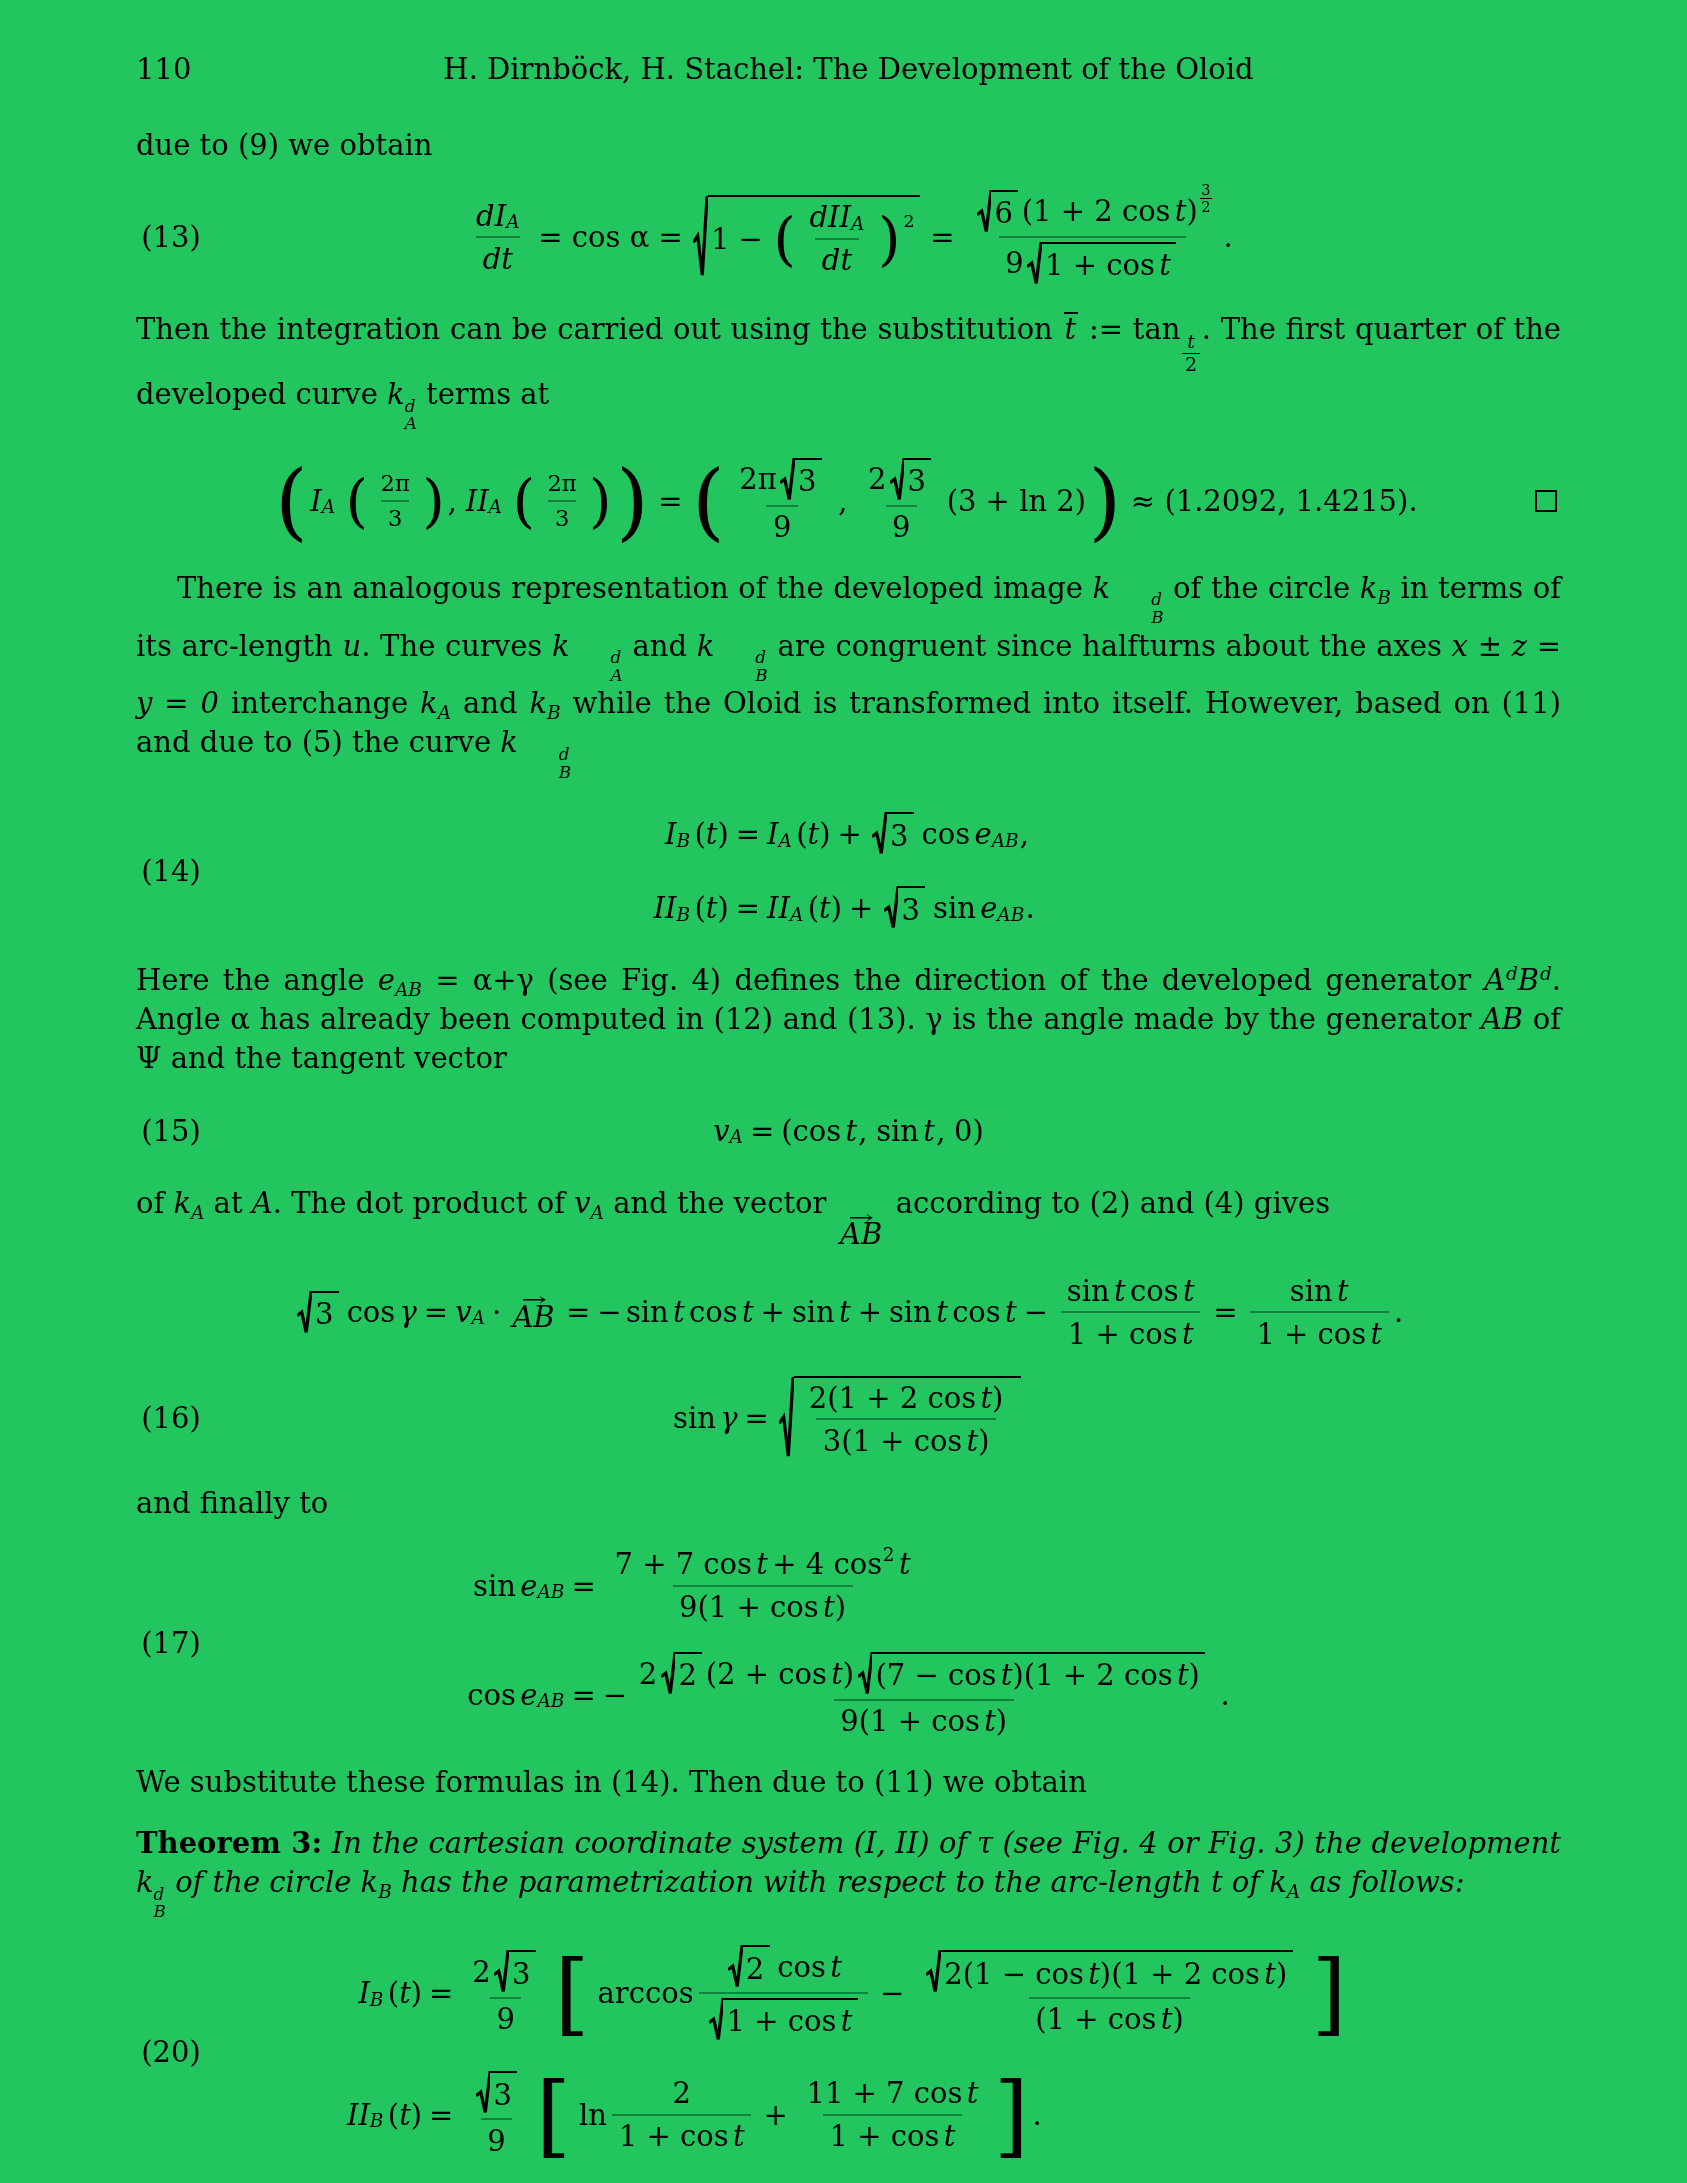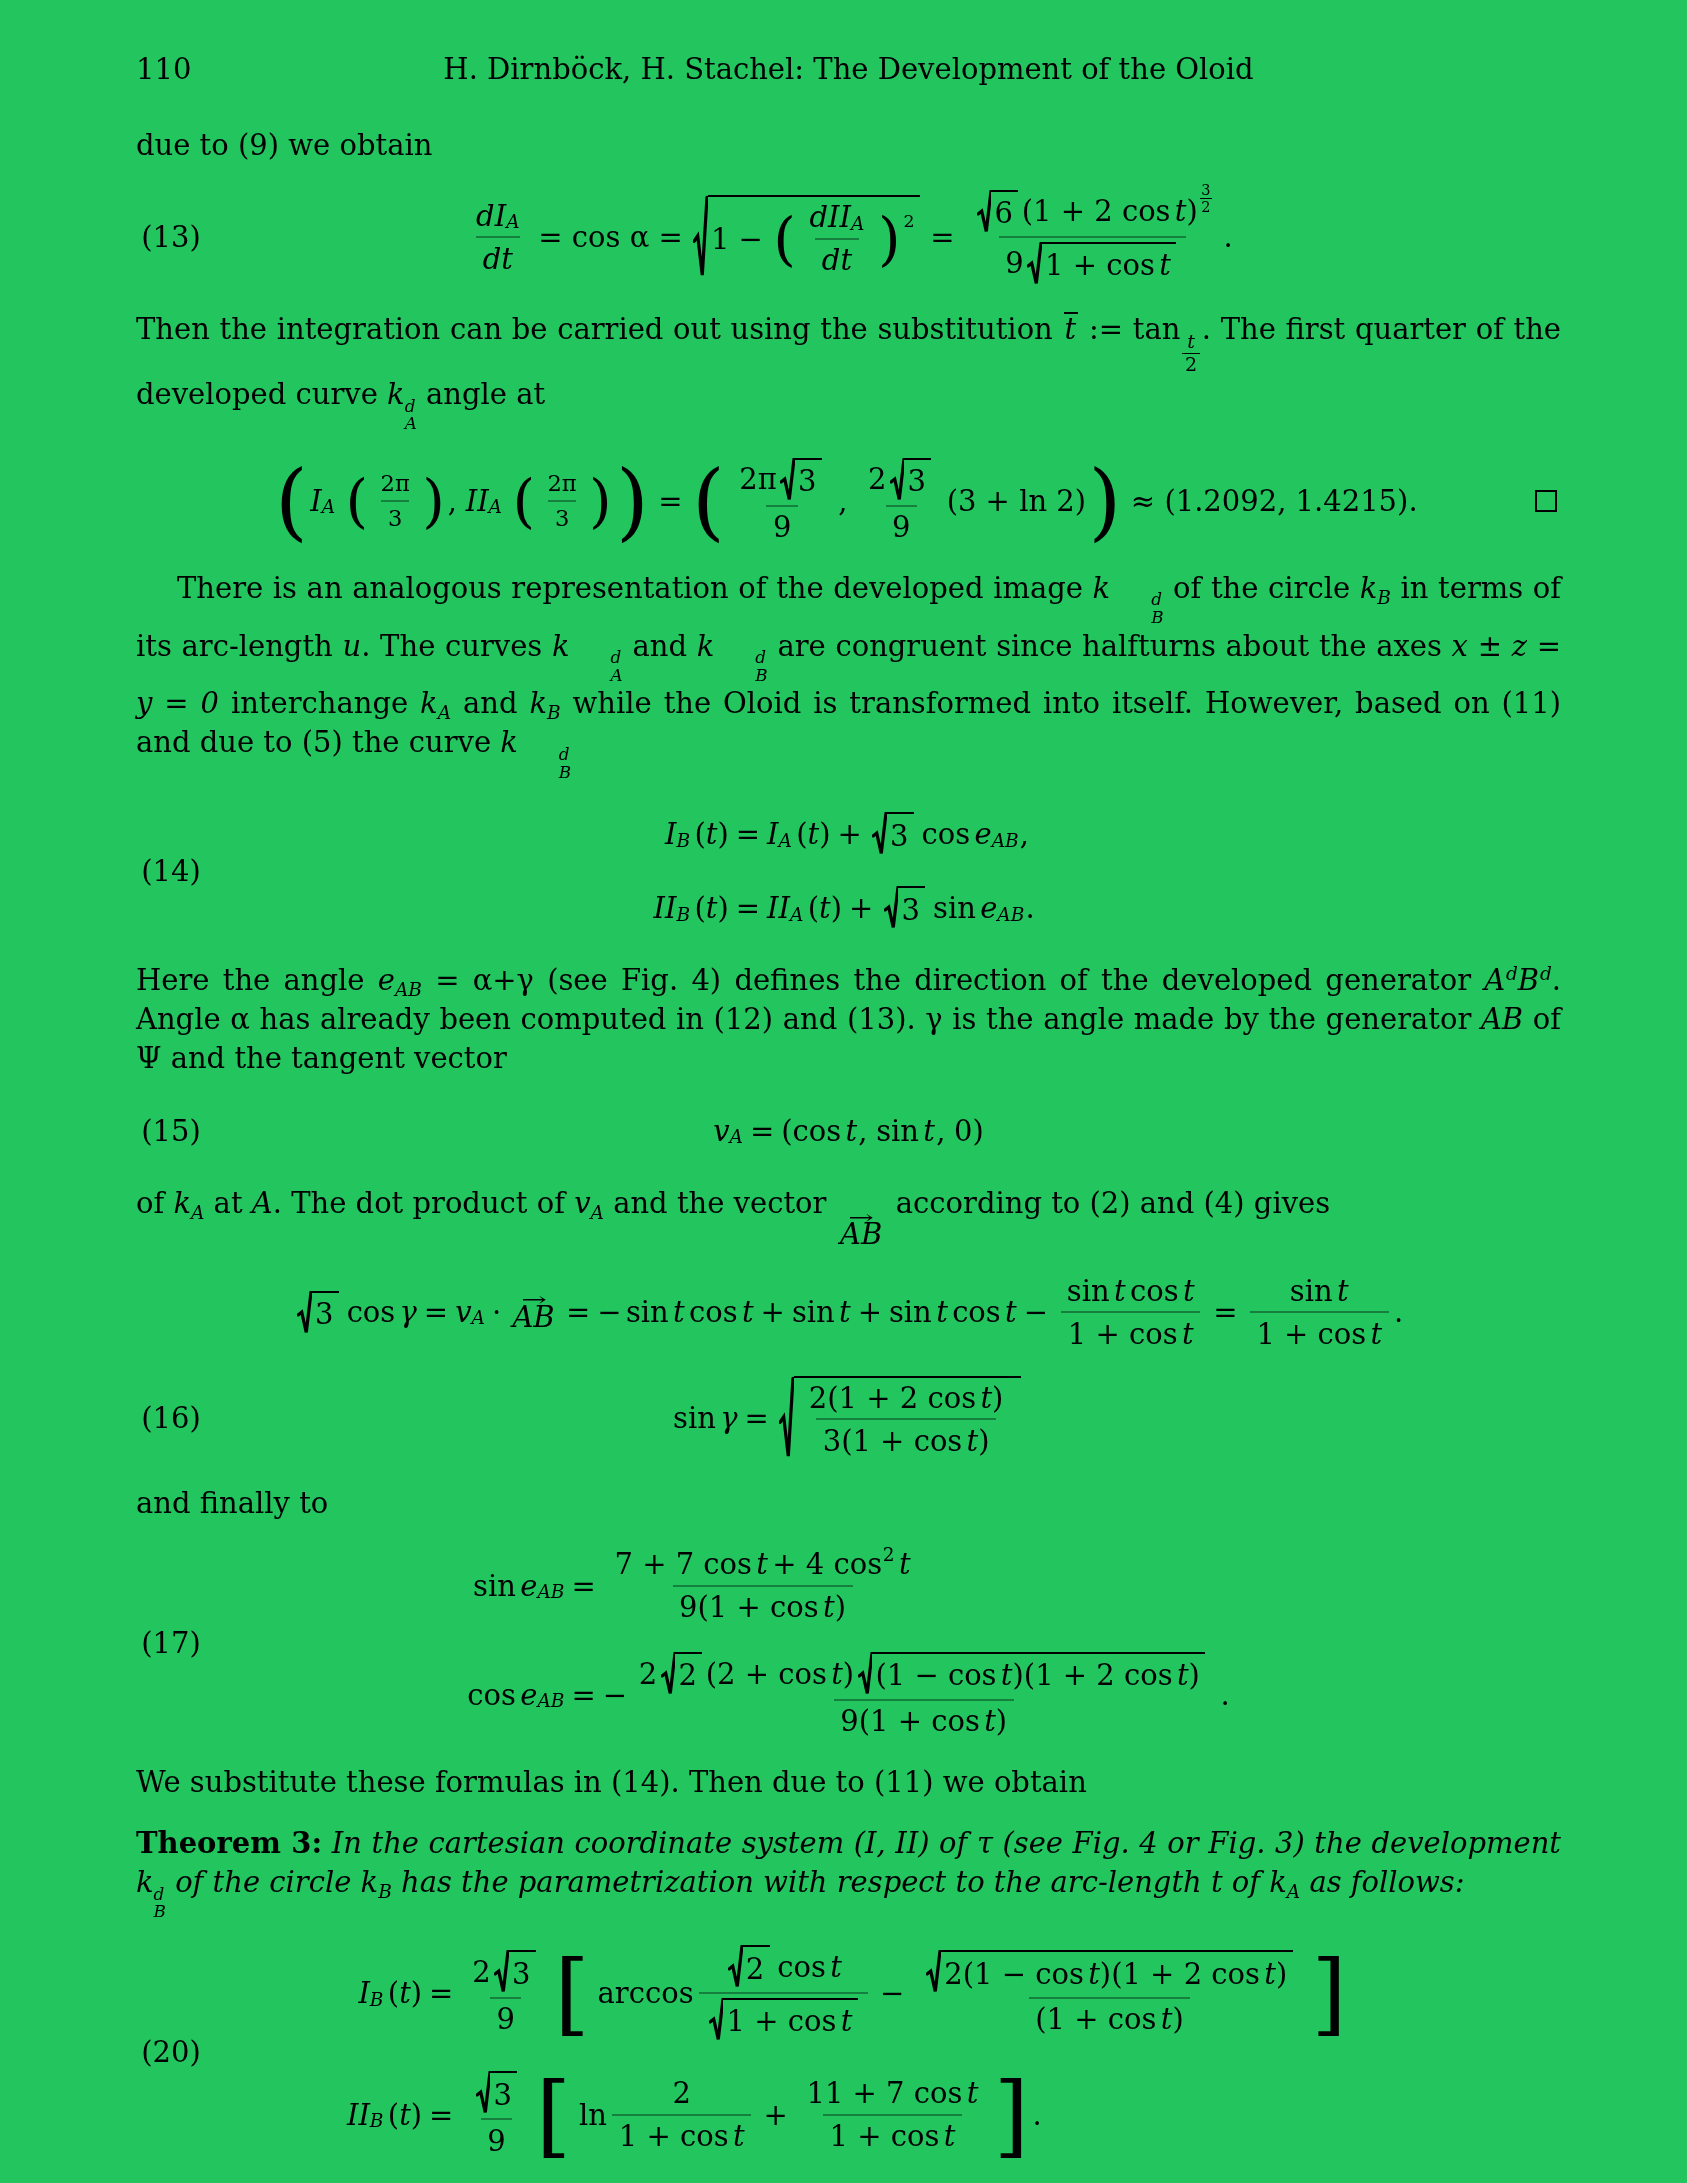--- a/index.html
+++ b/index.html
@@ -141,21 +141,21 @@
     </span>
   </div>
 
   <p>
     <span>Then the integration can be carried out using the substitution </span><span class="bar"><span class="it">t</span></span><span> := </span><span>tan</span><span class="sfr">
         <span class="it">t</span>
         <span class="d">2</span>
       </span><span>. The first quarter of the developed curve </span><span class="nw"><span class="it">k</span><span class="ss">
           <span class="it">d</span>
           <span class="it">A</span>
-        </span></span><span> angle at</span>
+        </span></span><span> terms at</span>
   </p>
 
   <div class="eqrow">
     <span class="eq">
       <span class="bp2">(</span>
       <span class="it">I</span>
         <span class="sb it">A</span>
       <span class="bp1 g">(</span>
       <span class="fr fs">
           <span class="nu">
@@ -483,21 +483,21 @@
               <span>(2 + cos</span>
               <span class="it g">t</span>
               <span>)</span>
             <span class="sq g">
                 <span class="rsw">
                   <svg viewBox="0 0 20 60" preserveAspectRatio="none">
                     <path d="M1.5 33 L6.5 29 L12.8 57 L19.3 1.6"></path>
                   </svg>
                 </span>
                 <span class="bd">
-                  <span>(1 − cos</span>
+                  <span>(7 − cos</span>
                   <span class="it g">t</span>
                   <span>)(1 + 2 cos</span>
                   <span class="it g">t</span>
                   <span>)</span>
                 </span>
               </span>
           </span>
           <span class="de">
               <span>9(1 + cos</span>
               <span class="it g">t</span>

